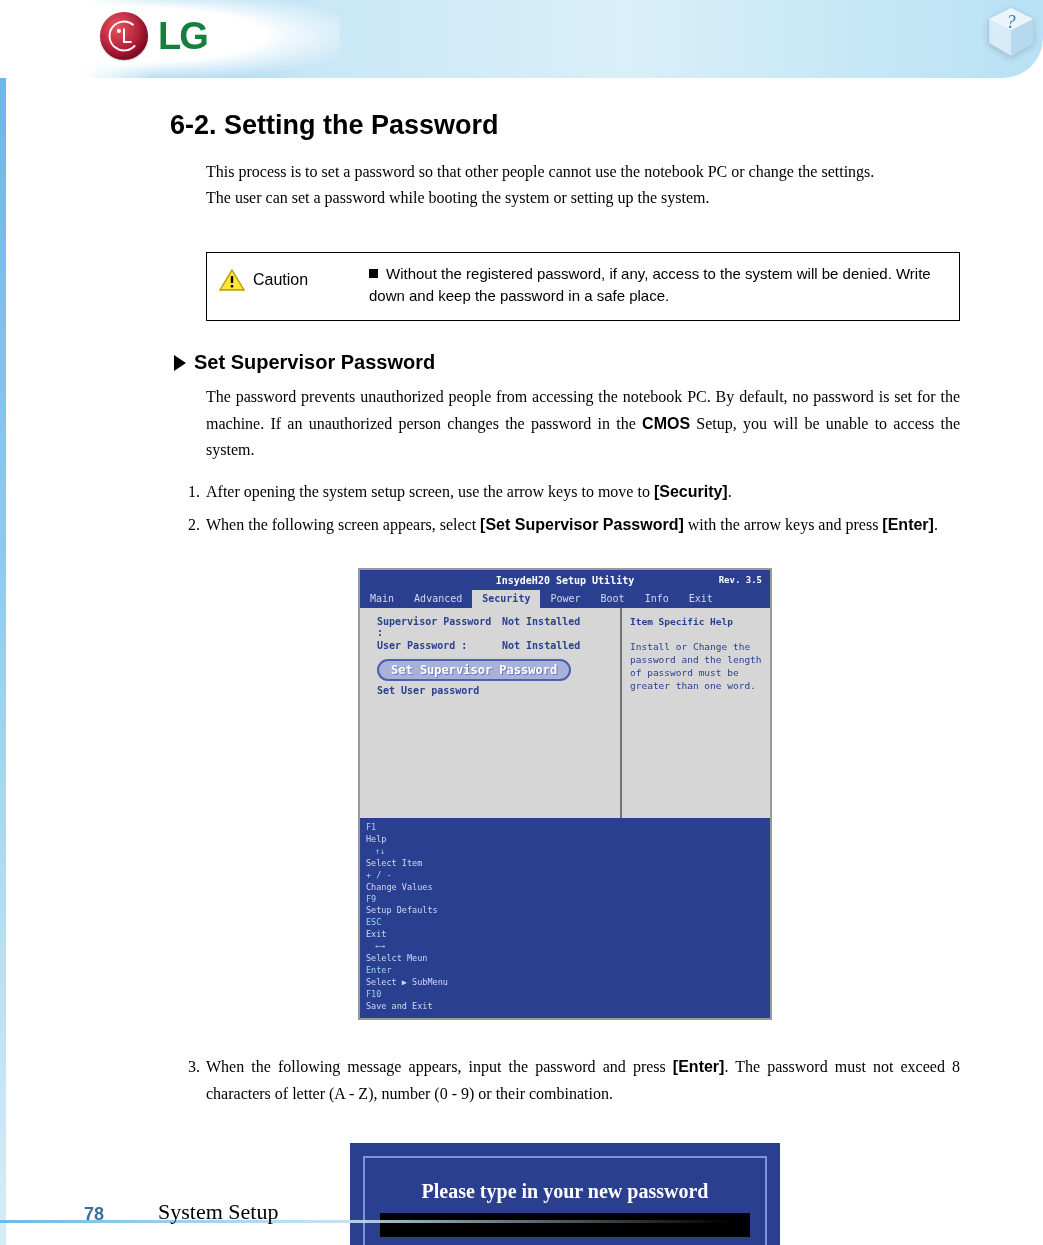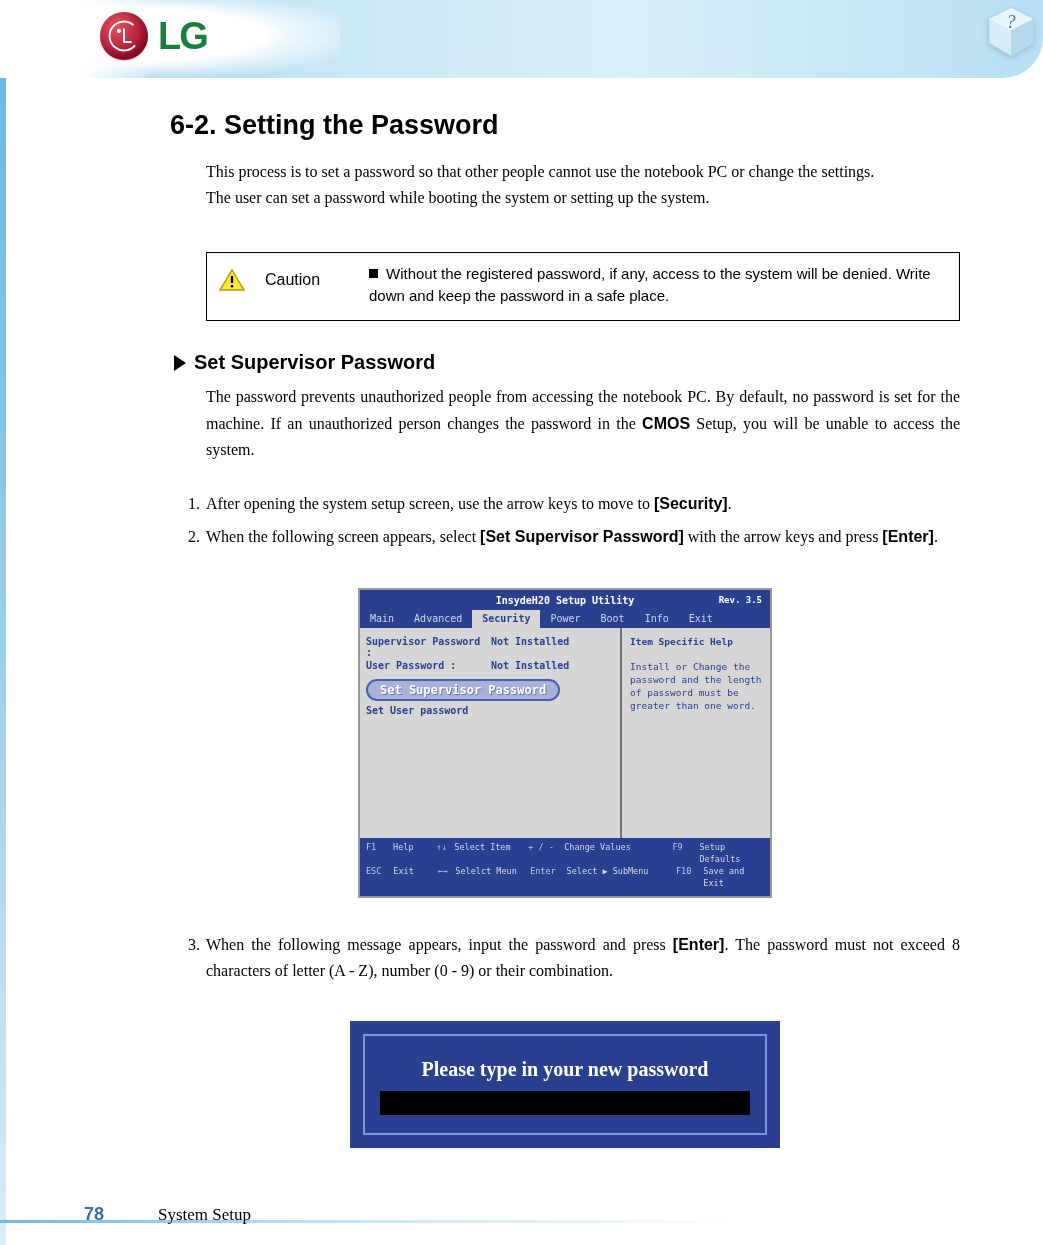--- a/index.html
+++ b/index.html
@@ -73,21 +73,21 @@
     margin: 40px 0 30px 36px;
     border: 1.5px solid #000;
     display: flex;
     align-items: flex-start;
     padding: 10px 12px 14px 12px;
     font-family: Arial, Helvetica, sans-serif;
   }
   .caution-left {
     width: 150px;
     display: flex; align-items: center;
-    gap: 20px;
+    gap: 8px;
     padding-top: 6px;
   }
   .caution-icon {
     width: 26px; height: 22px;
     position: relative;
   }
   .caution-label { font-size: 16px; }
   .caution-right {
     flex: 1;
     font-size: 15px;
@@ -115,37 +115,37 @@
   .h2 {
     font-family: Arial, Helvetica, sans-serif;
     font-weight: 900;
     font-size: 20px;
   }
   .para {
     font-size: 16px;
     line-height: 1.65;
     margin-left: 36px;
     text-align: justify;
-    margin-bottom: 28px;
+    margin-bottom: 16px;
   }
   .bold { font-weight: 900; font-family: Arial, Helvetica, sans-serif; }
 
   .step {
     display: flex;
     font-size: 16px;
     line-height: 1.65;
     margin: 6px 0 6px 14px;
   }
   .step-num { width: 22px; flex-shrink: 0; text-align: right; padding-right: 6px; }
   .step-txt { flex: 1; text-align: justify; }
 
   
   .bios {
     width: 414px;
-    margin: 38px auto 34px auto;
+    margin: 30px auto 34px auto;
     border: 2px solid #999;
     font-family: "Lucida Console", Monaco, monospace;
     font-size: 10px;
   }
   .bios-title {
     background: #2a3f8f;
     color: #fff;
     height: 20px;
     display: flex; align-items: center; justify-content: center;
     position: relative;
@@ -171,21 +171,21 @@
     color: #2a3f8f;
     font-weight: bold;
   }
   .bios-body {
     display: flex;
     height: 210px;
     background: #d6d6d6;
   }
   .bios-left {
     flex: 1.45;
-    padding: 8px 6px;
+    padding: 8px 17px;
     color: #2a3f8f;
     font-size: 10px;
     position: relative;
   }
   .bios-row { display: flex; margin-bottom: 2px; }
   .bios-row .lbl { width: 125px; font-weight: bold; }
   .bios-row .val { font-weight: bold; }
   .bios-pill {
     margin-top: 6px;
     display: inline-block;
@@ -213,21 +213,21 @@
   }
   .bios-right .help-title { font-weight: bold; margin-bottom: 14px; }
   .bios-right .help-txt { line-height: 1.35; }
   .bios-foot {
     background: #2a3f8f;
     color: #cfd8f5;
     font-size: 8.5px;
     padding: 4px 6px 6px 6px;
     line-height: 1.4;
   }
-  .bios-foot-row { display: flex; }
+  .bios-foot-row { display: flex; flex-direction: column; }
   .fk { color: #9fd2ef; width: 30px; }
   .fl { width: 40px; }
   .fk2 { color: #9fd2ef; width: 28px; text-align:center; }
   .fl2 { width: 82px; }
   .fk3 { color: #9fd2ef; width: 40px; }
   .fl3 { width: 120px; }
   .fk4 { color: #9fd2ef; width: 30px; }
   .fl4 { }
 
   
@@ -278,21 +278,21 @@
     position: absolute;
     left: 84px; bottom: 20px;
     font-family: Arial, Helvetica, sans-serif;
     font-weight: bold;
     font-size: 18px;
     color: #3a6f9a;
   }
   .footer-label {
     position: absolute;
     left: 158px; bottom: 20px;
-    font-size: 17px;
+    font-size: 22px;
   }
 </style>
 </head>
 <body>
 
 <div class="header-band"></div>
 <div class="header-overlay"></div>
 <div class="logo-wrap">
   <div class="logo-circle">
     <svg viewBox="0 0 40 40">

